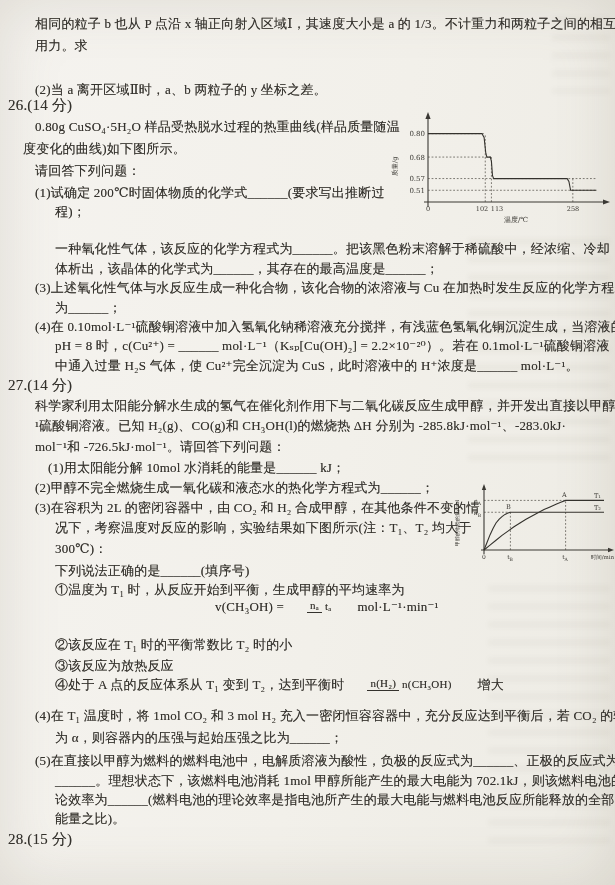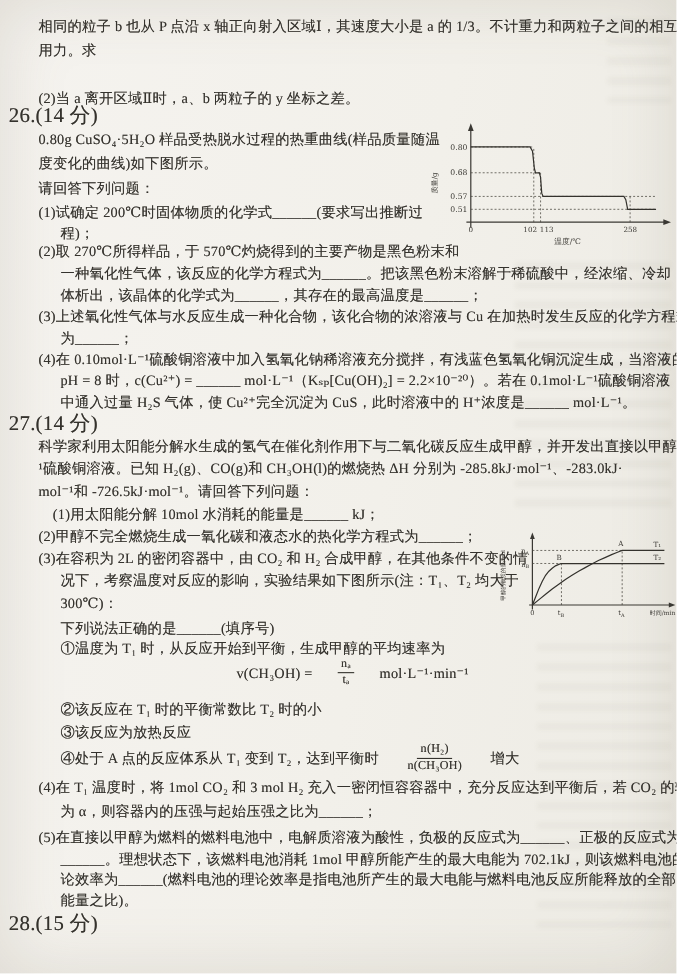--- a/index.html
+++ b/index.html
@@ -2,23 +2,23 @@
 <html><head>
 <meta charset="utf-8">
 <style>
   html,body{margin:0;padding:0;}
   body{width:615px;height:885px;overflow:hidden;position:relative;
        font-family:"Liberation Serif","DejaVu Serif",serif;}
   .page{position:absolute;inset:0;background:linear-gradient(100deg,#f5f3ef 0%,#f2f0ea 55%,#edebe4 100%);
         box-shadow:inset 0 0 60px rgba(120,110,90,.18);}
   .line{position:absolute;font-size:13px;line-height:17px;letter-spacing:.2px;
         color:#34322d;white-space:nowrap;text-shadow:0 0 .6px rgba(60,55,50,.55);}
-  .qnum{font-size:19px;}
+  .qnum{font-size:15px;}
   .formula{display:flex;align-items:center;gap:20px;}
-  .frac{display:inline-flex;flex-direction:column;align-items:center;line-height:1.05;
+  .frac{display:inline-flex;align-items:center;line-height:1.05;
         font-size:11px;vertical-align:middle;margin:0 3px;}
   .frac .num{border-bottom:1px solid #34322d;padding:0 3px 1px;}
   .frac .den{padding:1px 3px 0;}
   .chart{position:absolute;}
   svg text{fill:#3a3833;font-family:"DejaVu Serif","Liberation Serif",serif;}
   svg .axis{stroke:#3a3833;stroke-width:1.1;}
   svg .arrow{fill:#3a3833;}
   .bleed{position:absolute;filter:blur(2px);pointer-events:none;
          background:repeating-linear-gradient(180deg,rgba(125,118,100,.5) 0 7px,rgba(0,0,0,0) 7px 18px);}
 </style>
@@ -30,25 +30,24 @@
   <div class="bleed" style="left:468px;top:238px;width:142px;height:230px;opacity:.10"></div>
   <div class="bleed" style="left:488px;top:585px;width:122px;height:268px;opacity:.09"></div>
   <div class="bleed" style="left:552px;top:16px;width:58px;height:78px;opacity:.09"></div>
 
   <div class="line" style="top:15px;left:35px">相同的粒子 b 也从 P 点沿 x 轴正向射入区域Ⅰ，其速度大小是 a 的 1/3。不计重力和两粒子之间的相互作</div>
   <div class="line" style="top:37px;left:35px">用力。求</div>
   <div class="line" style="top:81px;left:35px">(2)当 a 离开区域Ⅱ时，a、b 两粒子的 y 坐标之差。</div>
 
   <div class="line qnum" style="top:97px;left:8px">26.(14 分)</div>
   <div class="line" style="top:118px;left:35px">0.80g CuSO₄·5H₂O 样品受热脱水过程的热重曲线(样品质量随温</div>
-  <div class="line" style="top:140px;left:35px">度变化的曲线)如下图所示。</div>
+  <div class="line" style="top:140px;left:23px">度变化的曲线)如下图所示。</div>
   <div class="line" style="top:162px;left:35px">请回答下列问题：</div>
   <div class="line" style="top:184px;left:35px">(1)试确定 200℃时固体物质的化学式______(要求写出推断过</div>
   <div class="line" style="top:203px;left:55px">程)；</div>
-  <div class="line" style="top:220px;left:35px">(2)取 270℃所得样品，于 570℃灼烧得到的主要产物是黑色粉末和</div>
   <div class="line" style="top:240px;left:55px">一种氧化性气体，该反应的化学方程式为______。把该黑色粉末溶解于稀硫酸中，经浓缩、冷却，有晶</div>
   <div class="line" style="top:260px;left:55px">体析出，该晶体的化学式为______，其存在的最高温度是______；</div>
   <div class="line" style="top:279px;left:35px">(3)上述氧化性气体与水反应生成一种化合物，该化合物的浓溶液与 Cu 在加热时发生反应的化学方程式</div>
   <div class="line" style="top:299px;left:55px">为______；</div>
   <div class="line" style="top:318px;left:35px">(4)在 0.10mol·L⁻¹硫酸铜溶液中加入氢氧化钠稀溶液充分搅拌，有浅蓝色氢氧化铜沉淀生成，当溶液的</div>
   <div class="line" style="top:337px;left:55px">pH = 8 时，c(Cu²⁺) = ______ mol·L⁻¹（Kₛₚ[Cu(OH)₂] = 2.2×10⁻²⁰）。若在 0.1mol·L⁻¹硫酸铜溶液</div>
   <div class="line" style="top:357px;left:55px">中通入过量 H₂S 气体，使 Cu²⁺完全沉淀为 CuS，此时溶液中的 H⁺浓度是______ mol·L⁻¹。</div>
 
   <div class="chart" style="left:388px;top:110px">
     <svg id="c1" width="226" height="124" viewBox="0 0 226 124">

